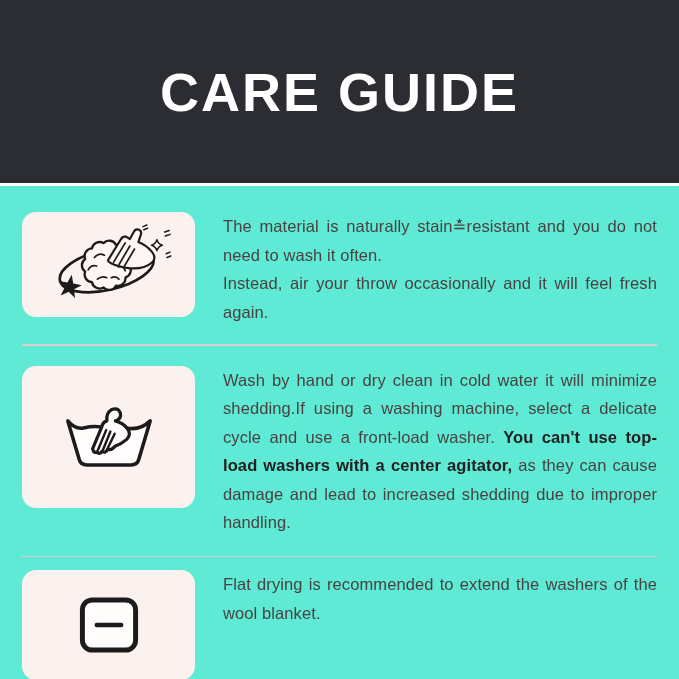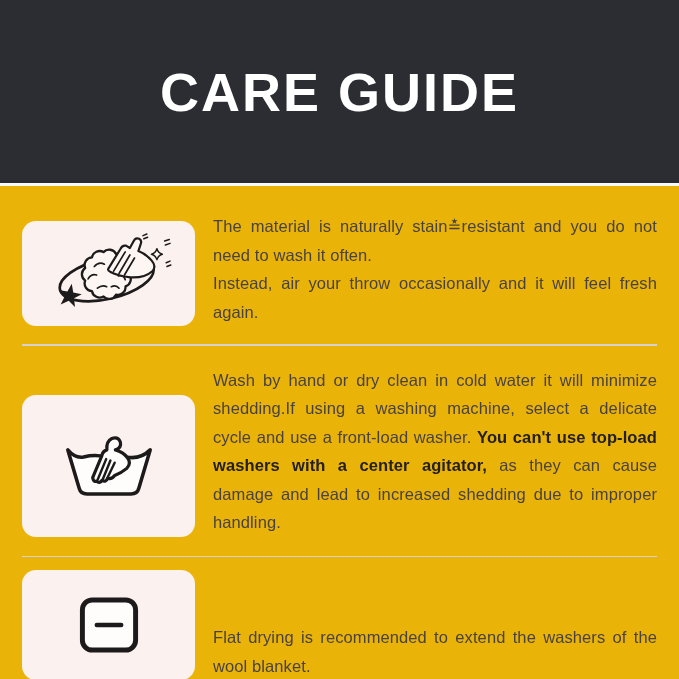--- a/index.html
+++ b/index.html
@@ -1,31 +1,31 @@
 <!DOCTYPE html>
 <html><head>
 <meta charset="utf-8">
 <style>
   html,body{margin:0;padding:0;background:#e8e8e8;}
   .frame{
     width:679px;height:679px;overflow:hidden;position:relative;
-    background:#eab308;
+    background:#5eead4;
     font-family:"Liberation Sans",sans-serif;
   }
   .hdr{
     height:183px;background:#2b2d32;
     display:flex;align-items:center;justify-content:center;
   }
   .hdr h1{
     margin:0;color:#ffffff;font-size:54px;font-weight:700;
     letter-spacing:2px;font-family:"Liberation Sans",sans-serif;
   }
   .white-strip{height:3px;background:#fcfaf8;}
   .content{padding:26px 22px 0 22px;}
-  .row{display:flex;gap:18px;align-items:flex-end;}
+  .row{display:flex;gap:28px;align-items:flex-start;}
   .card{
     flex:0 0 173px;background:#fbf1ee;border-radius:14px;
     display:flex;align-items:center;justify-content:center;
   }
   .card.c1{height:105px;}
   .card.c2{height:142px;}
   .card.c3{height:110px;}
   .txt{
     flex:1;margin:0;color:#494241;
     font-size:16.5px;line-height:28.5px;letter-spacing:.1px;

